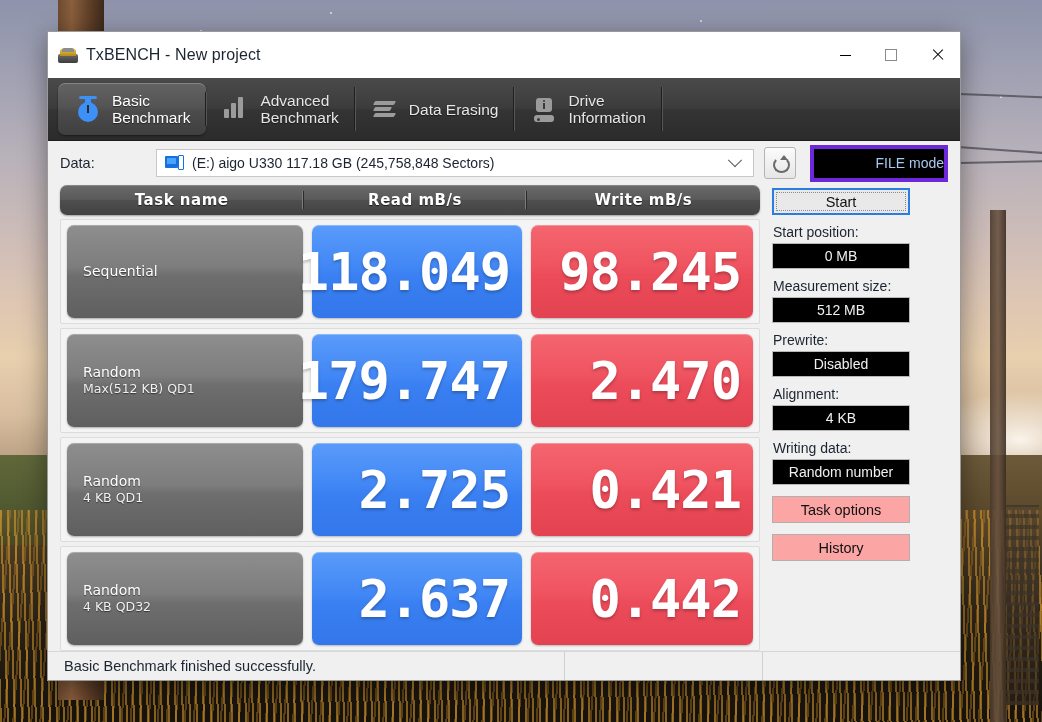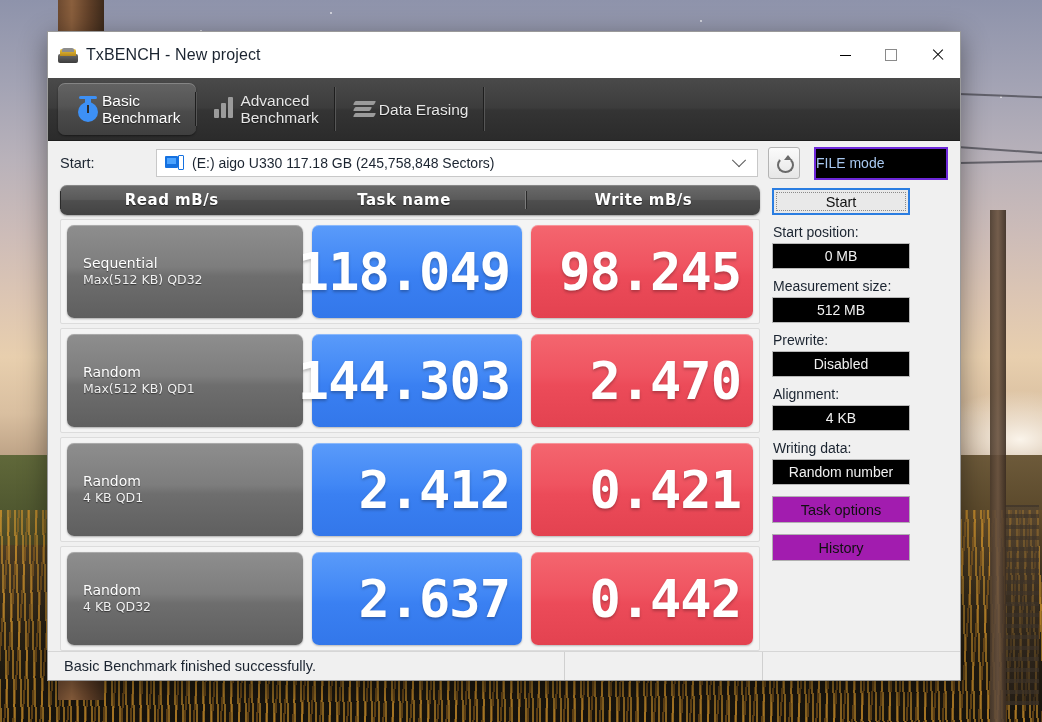--- a/index.html
+++ b/index.html
@@ -115,21 +115,21 @@
   }
 
   
   .tabstrip{
     height:62px;flex:none;
     background:linear-gradient(180deg,#4a4a4a 0%,#3c3c3c 48%,#343434 52%,#2b2b2b 100%);
     display:flex;align-items:stretch;padding:0 0 0 10px;position:relative;
     border-bottom:1px solid #1d1d1d;
   }
   .tab{
-    display:flex;align-items:center;padding:0 16px;position:relative;
+    display:flex;align-items:center;gap:10px;padding:0 16px;position:relative;
     cursor:default;
   }
   .tab .sep{
     position:absolute;right:0;top:9px;bottom:9px;width:1px;background:#1e1e1e;
     box-shadow:1px 0 0 #565656;
   }
   .tab.active{
     margin:5px 0 5px 0;border-radius:7px;
     background:linear-gradient(180deg,#636363 0%,#545454 45%,#4b4b4b 55%,#3f3f3f 100%);
     box-shadow:inset 0 1px 0 rgba(255,255,255,.22), 0 1px 2px rgba(0,0,0,.45);
@@ -201,22 +201,22 @@
   .refresh-glyph:before{
     content:"";position:absolute;left:1px;top:2px;width:13px;height:12px;border-radius:50%;
     border:2px solid #6a6a6a;border-top-color:transparent;
   }
   .refresh-glyph:after{
     content:"";position:absolute;right:0px;top:0px;width:0;height:0;
     border-left:4px solid transparent;border-right:4px solid transparent;border-bottom:5px solid #6a6a6a;
   }
   .filemode-btn{
     width:130px;height:29px;margin-left:14px;flex:none;
-    background:#000;border:2px solid #6d28d9;
-    display:flex;align-items:center;justify-content:flex-start;cursor:default;
+    background:#000;border:4px solid #6d28d9;
+    display:flex;align-items:center;justify-content:flex-end;cursor:default;
   }
   .filemode-btn span{font-size:14px;color:#a8c8f0;}
 
   
   .mainsplit{flex:1;display:flex;padding:0 12px 0 12px;gap:12px;min-height:0;}
   .leftcol{width:700px;flex:none;display:flex;flex-direction:column;gap:4px;}
   .rightcol{width:138px;flex:none;display:flex;flex-direction:column;}
 
   .hdrrow{
     height:30px;border-radius:7px;flex:none;
@@ -271,21 +271,21 @@
     position:absolute;inset:2px;border:1px dotted #8a8a8a;
   }
   .start-btn span{font-size:14.5px;color:#101010;position:relative;}
   .rlabel{font-size:14px;color:#1b2430;margin:9px 0 3px 1px;}
   .rfield{
     height:26px;background:#000;border:1px solid #b8b8b8;
     display:flex;align-items:center;justify-content:center;box-sizing:border-box;cursor:default;
   }
   .rfield span{font-size:14px;color:#f0f0f0;}
   .rbtn{
-    height:27px;margin-top:11px;background:#a21caf;border:1px solid #b0b0b0;
+    height:27px;margin-top:11px;background:#fca5a5;border:1px solid #b0b0b0;
     display:flex;align-items:center;justify-content:center;box-sizing:border-box;cursor:default;
   }
   .rbtn span{font-size:14.5px;color:#101010;}
 
   
   .statusbar{
     height:28px;flex:none;background:#f0f0f0;border-top:1px solid #d6d6d6;
     display:flex;align-items:center;position:relative;
   }
   .status-text{font-size:14.5px;color:#1b2430;padding-left:16px;flex:1;}
@@ -362,26 +362,38 @@
     </div>
     <div class="tab">
       <div class="tab-ico">
         <div class="erz erz1"></div>
           <div class="erz erz2"></div>
           <div class="erz erz3"></div>
       </div>
       <div class="tab-label">Data Erasing</div>
       <div class="sep"></div>
     </div>
+    <div class="tab">
+      <div class="tab-ico">
+        <div class="di-top"></div>
+          <div class="di-i1"></div>
+          <div class="di-i2"></div>
+        <div class="di-bot"></div>
+          <div class="di-dot"></div>
+      </div>
+      <div class="tab-label">Drive
+Information</div>
+      <div class="sep"></div>
+    </div>
   </div>
 
   <div class="winbody">
 
     <div class="driverow">
-      <div class="drive-label">Start:</div>
+      <div class="drive-label">Data:</div>
       <div class="drive-select">
         <div class="drive-ico">
           <div class="mon"></div>
             <div class="mon-in"></div>
             <div class="stk"></div>
         </div>
         <div class="drive-text">(E:) aigo U330  117.18 GB (245,758,848 Sectors)</div>
         <div class="drive-arrow">
           <div class="chev"></div>
         </div>
@@ -391,58 +403,57 @@
       </div>
       <div class="filemode-btn">
         <span>FILE mode</span>
       </div>
     </div>
 
     <div class="mainsplit">
 
       <div class="leftcol">
         <div class="hdrrow">
+          <div class="hdrcell hdr-task">Task name</div>
           <div class="hdrcell hdr-read">Read mB/s</div>
-          <div class="hdrcell hdr-task">Task name</div>
           <div class="hdrcell hdr-write">Write mB/s</div>
         </div>
 
         <div class="taskrow">
           <div class="tname">
             <div class="l1">Sequential</div>
-            <div class="l2">Max(512 KB) QD32</div>
           </div>
           <div class="vcell read">
             <div class="vnum">118.049</div>
           </div>
           <div class="vcell write">
             <div class="vnum">98.245</div>
           </div>
         </div>
 
         <div class="taskrow">
           <div class="tname">
             <div class="l1">Random</div>
             <div class="l2">Max(512 KB) QD1</div>
           </div>
           <div class="vcell read">
-            <div class="vnum">144.303</div>
+            <div class="vnum">179.747</div>
           </div>
           <div class="vcell write">
             <div class="vnum">2.470</div>
           </div>
         </div>
 
         <div class="taskrow">
           <div class="tname">
             <div class="l1">Random</div>
             <div class="l2">4 KB QD1</div>
           </div>
           <div class="vcell read">
-            <div class="vnum">2.412</div>
+            <div class="vnum">2.725</div>
           </div>
           <div class="vcell write">
             <div class="vnum">0.421</div>
           </div>
         </div>
 
         <div class="taskrow">
           <div class="tname">
             <div class="l1">Random</div>
             <div class="l2">4 KB QD32</div>

